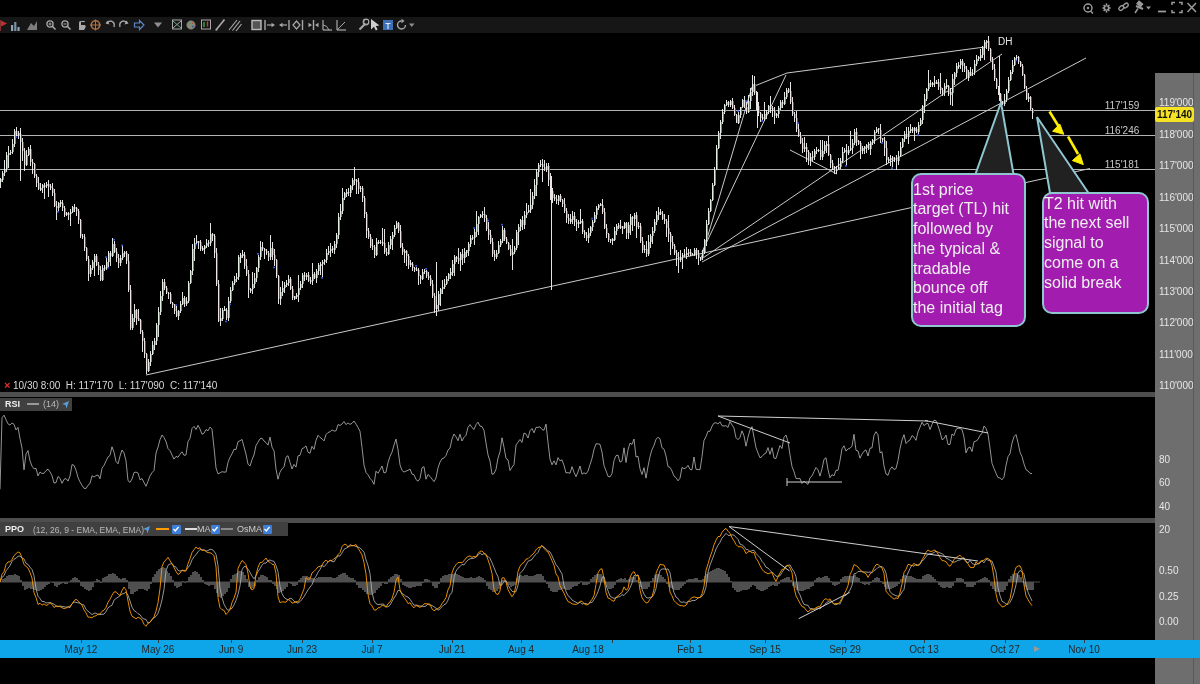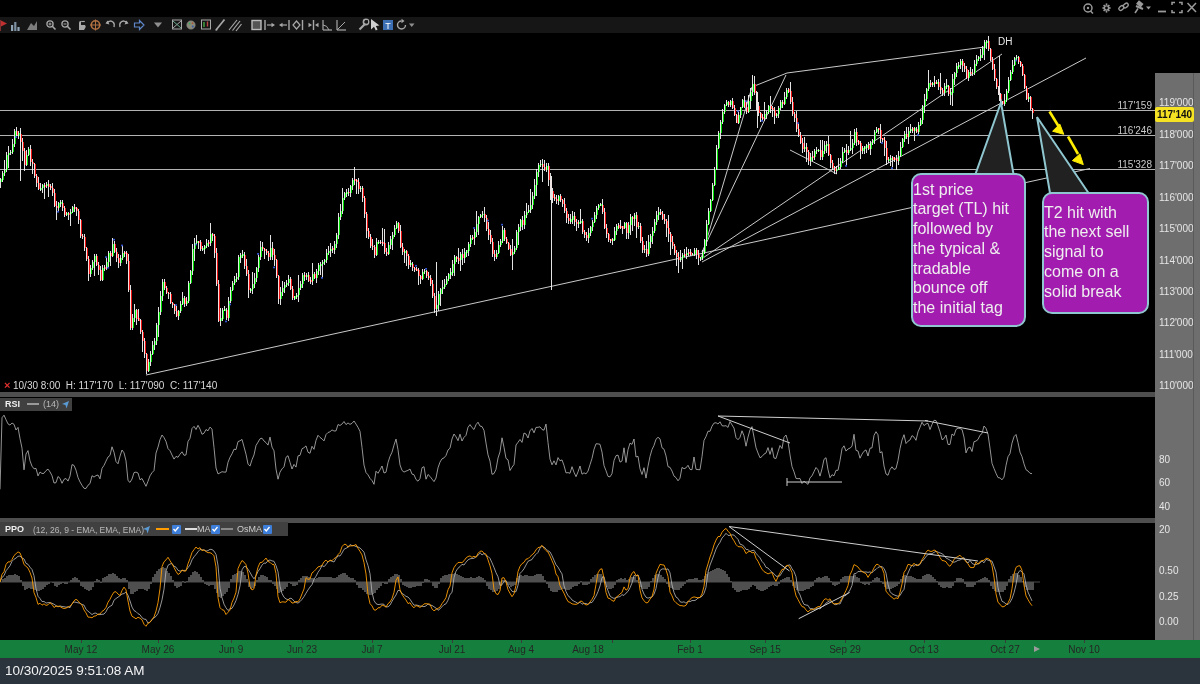--- a/index.html
+++ b/index.html
@@ -5,27 +5,27 @@
   font-family:"Liberation Sans", sans-serif; }
 #app { position:relative; width:1200px; height:684px; background:#000; }
 .abs { position:absolute; }
 #menubar { left:0; top:0; width:1200px; height:17px; background:#191919; }
 #toolbar { left:0; top:17px; width:1200px; height:16px; background:#161616; }
 .mtxt { position:absolute; top:1px; font-size:12px; font-weight:bold; color:#f2f2f2; white-space:nowrap; }
 .menu { position:absolute; top:2px; font-size:10.5px; color:#b5b5b5; }
 .menu u { text-decoration:underline; }
 #paxis { left:1155px; top:33px; width:45px; height:625px; background:#6e6e6e;margin-top:40px; }
 #paxis .lb { position:absolute; left:4px; color:#e6e6e6; font-size:10px; white-space:nowrap; }
-#taxis { left:0px; top:640px; width:1200px; height:18px; background:#15803d; }
+#taxis { left:0px; top:640px; width:1200px; height:18px; background:#0ea5e9; }
 #taxis .lb { position:absolute; top:4px; color:#252525; font-size:10px; white-space:nowrap; transform:translateX(-50%); }
 #taxis .tick { position:absolute; top:0; width:1px; height:3px; background:#3a3a3a; }
 #statusbar { left:0; top:658px; width:1200px; height:26px; background:#2b333d; color:#f2f2f2;
   font-size:13.5px; line-height:25px; padding-left:5px; }
 .sep { left:0; width:1155px; height:5px; background:#4e4e4e; }
-.plab { position:absolute; color:#c9c9c9; font-size:10px; text-align:right; width:60px; }
+.plab { position:absolute; color:#c9c9c9; font-size:10px; text-align:center; width:60px; }
 .hdr { position:absolute; background:#404040; color:#b9b9b9; font-size:9px; }
 .hdr span, .hdr b { position:absolute; white-space:nowrap; }
 .co { position:absolute; background:#a21caf; border:2px solid #8fc6cf; border-radius:10px;
   color:#efefef; font-size:16px; line-height:19.8px; text-align:left; }
 .ytag { position:absolute; left:1155px; top:106.5px; width:39px; height:15px; background:#f5e223;
   color:#101010; font-size:10px; font-weight:bold; text-align:center; line-height:15px; border-radius:2px; }
 .cb { position:absolute; width:9px; height:9px; background:#3d7edb; border-radius:1px; }
 </style></head><body>
 <div id="app">
 <svg class="abs" style="left:0;top:33px" width="1155" height="625" viewBox="0 33 1155 625">
@@ -311,21 +311,21 @@
       <div class="lb" style="top:451px">20</div>
       <div class="lb" style="top:492px">0.50</div>
       <div class="lb" style="top:518px">0.25</div>
       <div class="lb" style="top:543px">0.00</div>
       <div class="lb" style="top:568px">-0.25</div>
   <div style="position:absolute;left:38px;top:0;width:1px;height:625px;background:#5a5a5a"></div>
 </div>
 <div class="ytag">117'140</div>
 <div class="plab" style="left:1092px;top:100px">117'159</div>
 <div class="plab" style="left:1092px;top:124.5px">116'246</div>
-<div class="plab" style="left:1092px;top:159px">115'328</div>
+<div class="plab" style="left:1092px;top:159px">115'181</div>
 <div class="abs" style="left:4px;top:379px;font-size:11px;color:#e03030;font-weight:bold">×</div>
 <div class="abs" style="left:13px;top:380px;font-size:10px;color:#d8d8d8">10/30 8:00&nbsp;&nbsp;H:&nbsp;117'170&nbsp;&nbsp;L:&nbsp;117'090&nbsp;&nbsp;C:&nbsp;117'140</div>
 <div class="sep abs" style="top:392px"></div>
 <div class="sep abs" style="top:518px"></div>
 <div class="hdr" style="left:0;top:398px;width:72px;height:13px">
   <b style="color:#eee;left:5px;top:1px">RSI</b>
   <span style="left:27px;top:5px;width:12px;height:1.5px;background:#999"></span>
   <span style="left:43px;top:1px">(14)</span>
   <span style="left:61px;top:2px"><svg width="9" height="9" viewBox="0 0 9 9">
           <polygon points="8,1 1,4 4.5,5 5.5,8.5" fill="#5b9bd5"></polygon>
@@ -379,15 +379,14 @@
       <span class="tick" style="left:924px"></span>
       <span class="lb" style="left:1005px">Oct 27</span>
       <span class="tick" style="left:1005px"></span>
       <span class="lb" style="left:1084px">Nov 10</span>
       <span class="tick" style="left:1084px"></span>
   <svg style="position:absolute;left:1033px;top:5px" width="8" height="8" viewBox="0 0 8 8">
         <polygon points="1,1 7,4 1,7" fill="#9b9b9b"></polygon>
       </svg>
 </div>
 <div class="co" style="left:911px;top:172.5px;width:115px;height:154px;padding-top:5px">1st price<br>target (TL) hit<br>followed by<br>the typical &amp;<br>tradable<br>bounce off<br>the initial tag</div>
-<div class="co" style="left:1042px;top:191.5px;width:107px;height:122px;padding-top:9px">T2 hit with<br>the next sell<br>signal to<br>come on a<br>solid break</div>
-<div id="statusbar" class="abs">10/30/2025 9:51:08 AM</div>
+<div class="co" style="left:1042px;top:191.5px;width:107px;height:122px;">T2 hit with<br>the next sell<br>signal to<br>come on a<br>solid break</div>
 </div>
 
 </body></html>

